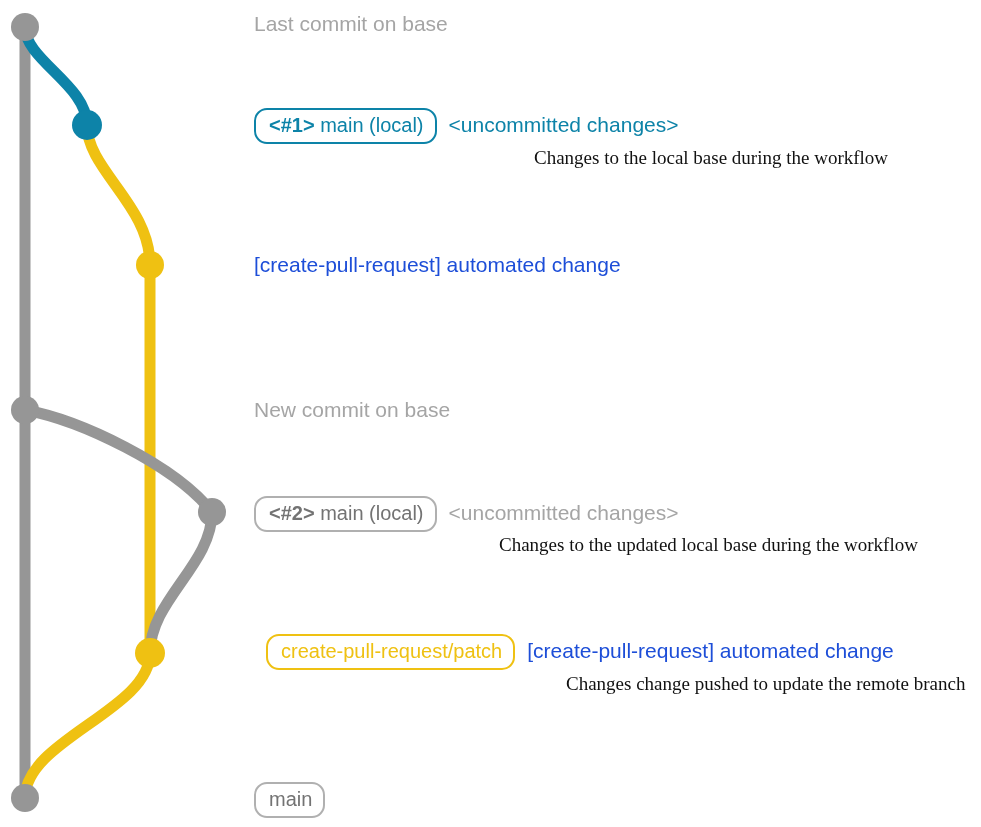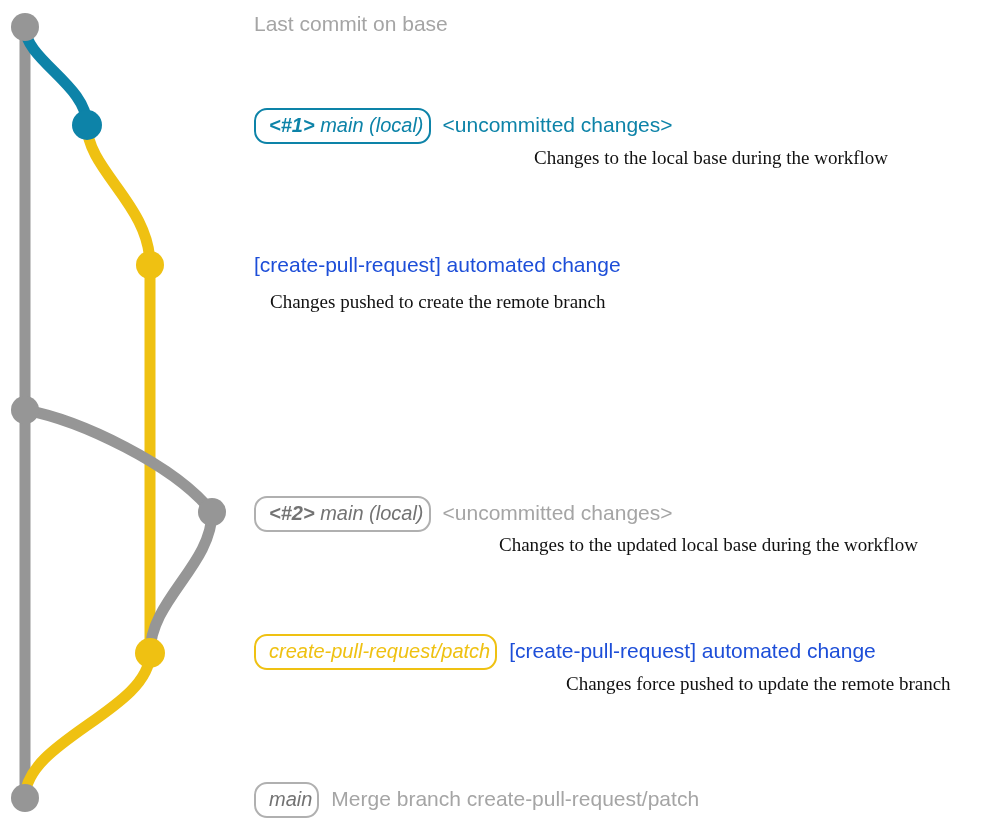--- a/index.html
+++ b/index.html
@@ -44,27 +44,26 @@
   .plain-title {
     font-size: 21px;
     line-height: 26px;
     white-space: nowrap;
   }
 
   .pill {
     display: inline-block;
     border: 2px solid #9b9b9b;
     border-radius: 13px;
-    padding: 4px 5px 5px 13px;
+    padding: 4px 11px 5px 13px;
     font-size: 20px;
     line-height: 23px;
     white-space: nowrap;
     background: #ffffff;
     box-sizing: border-box;
-    font-style: italic;
   }
   .pill.blue   { border-color: #0d83a8; color: #0d83a8; }
   .pill.yellow { border-color: #efc112; color: #efc112; }
   .pill.grey   { border-color: #b0b0b0; color: #737373; }
 
   .pill .tag { font-weight: bold; }
 
   .subject {
     font-size: 21px;
     line-height: 26px;
@@ -129,36 +128,37 @@
   <div class="row" style="left:254px; top:108px;">
     <span class="pill blue"><span class="tag">&lt;#1&gt;</span><span> main (local)</span></span>
     <span class="pill-gap"></span>
     <span class="subject blue">&lt;uncommitted changes&gt;</span>
   </div>
   <div class="desc" style="left:487px; top:146px;margin-left:47px;">Changes to the local base during the workflow</div>
 
   <div class="row" style="left:254px; top:252px;">
     <span class="plain-title subject yellow">[create-pull-request] automated change</span>
   </div>
-  <div class="desc" style="left:270px; top:290px;">Changes pushed to create the remote branch</div>
 
+  <div class="row" style="left:254px; top:397px;">
+    <span class="plain-title subject grey">New commit on base</span>
+  </div>
 
   <div class="row" style="left:254px; top:496px;">
     <span class="pill grey"><span class="tag">&lt;#2&gt;</span><span> main (local)</span></span>
     <span class="pill-gap"></span>
     <span class="subject grey">&lt;uncommitted changes&gt;</span>
   </div>
   <div class="desc" style="left:487px; top:533px;margin-left:12px;">Changes to the updated local base during the workflow</div>
 
-  <div class="row" style="left:254px; top:634px;">
+  <div class="row" style="left:266px; top:634px;">
     <span class="pill yellow">create-pull-request/patch</span>
     <span class="pill-gap"></span>
     <span class="subject yellow">[create-pull-request] automated change</span>
   </div>
-  <div class="desc" style="left:566px; top:672px;">Changes force pushed to update the remote branch</div>
+  <div class="desc" style="left:566px; top:672px;">Changes change pushed to update the remote branch</div>
 
-  <div class="row" style="left:254px; top:782px;">
+  <div class="row" style="left:254px; top:782px;align-items:flex-end;">
     <span class="pill grey">main</span>
     <span class="pill-gap"></span>
-    <span class="subject grey">Merge branch create-pull-request/patch</span>
   </div>
 
 </div>
 
 </body></html>

